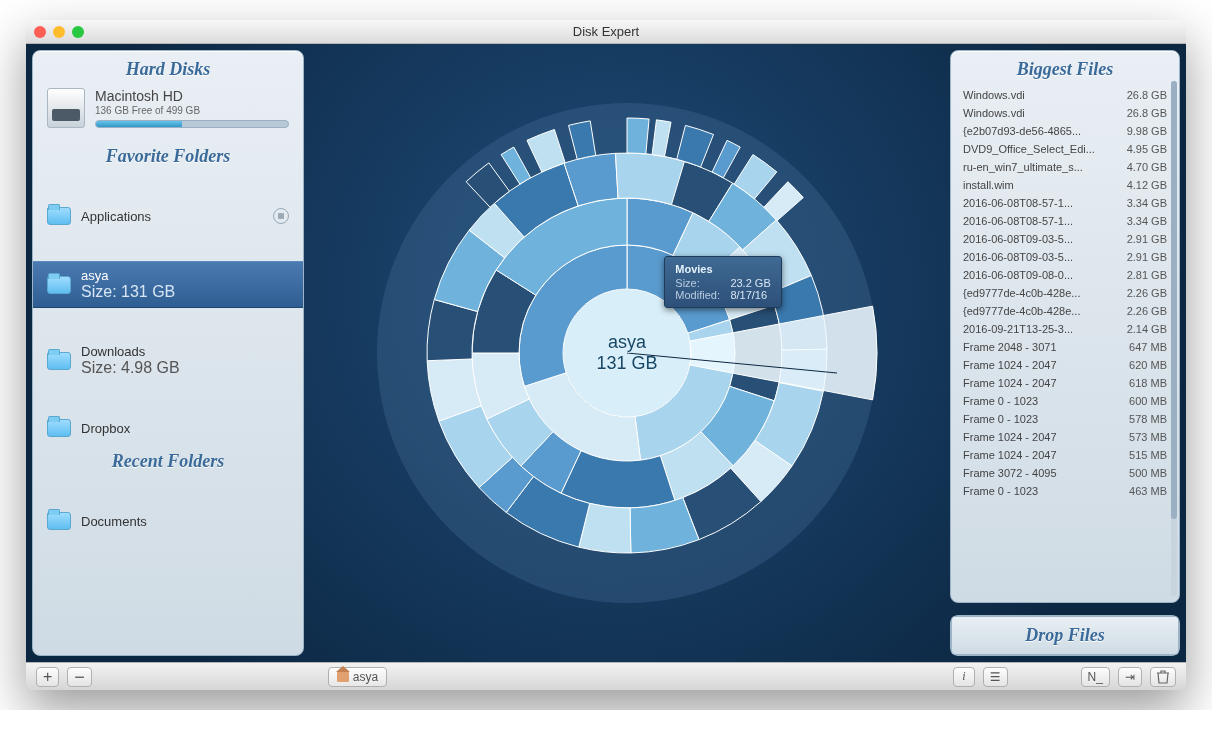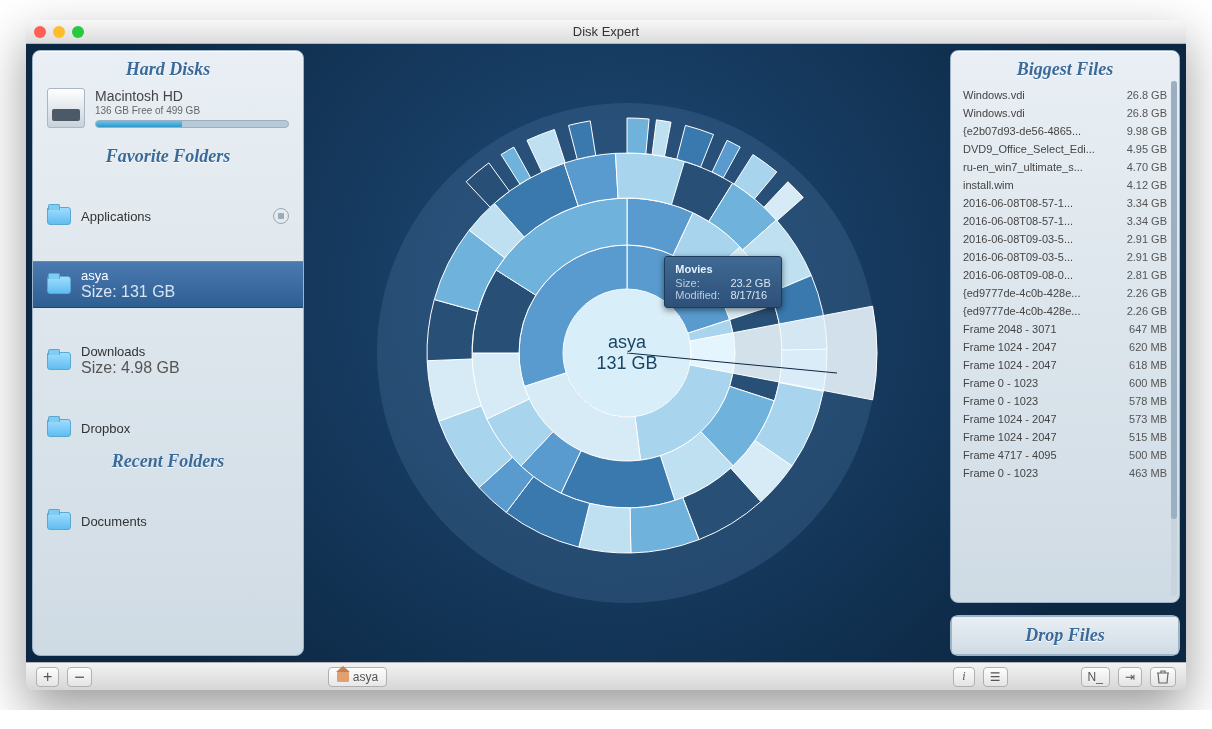--- a/index.html
+++ b/index.html
@@ -381,20 +381,24 @@
             </div>
             <div class="bf-row">
               <span class="bf-name">{ed9777de-4c0b-428e...</span>
                <span class="bf-size">2.26 GB</span>
             </div>
             <div class="bf-row">
               <span class="bf-name">{ed9777de-4c0b-428e...</span>
                <span class="bf-size">2.26 GB</span>
             </div>
             <div class="bf-row">
+              <span class="bf-name">2016-09-21T13-25-3...</span>
+               <span class="bf-size">2.14 GB</span>
+            </div>
+            <div class="bf-row">
               <span class="bf-name">Frame 2048 - 3071</span>
                <span class="bf-size">647 MB</span>
             </div>
             <div class="bf-row">
               <span class="bf-name">Frame 1024 - 2047</span>
                <span class="bf-size">620 MB</span>
             </div>
             <div class="bf-row">
               <span class="bf-name">Frame 1024 - 2047</span>
                <span class="bf-size">618 MB</span>
@@ -409,21 +413,21 @@
             </div>
             <div class="bf-row">
               <span class="bf-name">Frame 1024 - 2047</span>
                <span class="bf-size">573 MB</span>
             </div>
             <div class="bf-row">
               <span class="bf-name">Frame 1024 - 2047</span>
                <span class="bf-size">515 MB</span>
             </div>
             <div class="bf-row">
-              <span class="bf-name">Frame 4717 - 4095</span>
+              <span class="bf-name">Frame 3072 - 4095</span>
                <span class="bf-size">500 MB</span>
             </div>
             <div class="bf-row">
               <span class="bf-name">Frame 0 - 1023</span>
                <span class="bf-size">463 MB</span>
             </div>
           </div>
         <div class="scrollbar-fake"></div>
       </div>
       <div class="panel dropzone">

